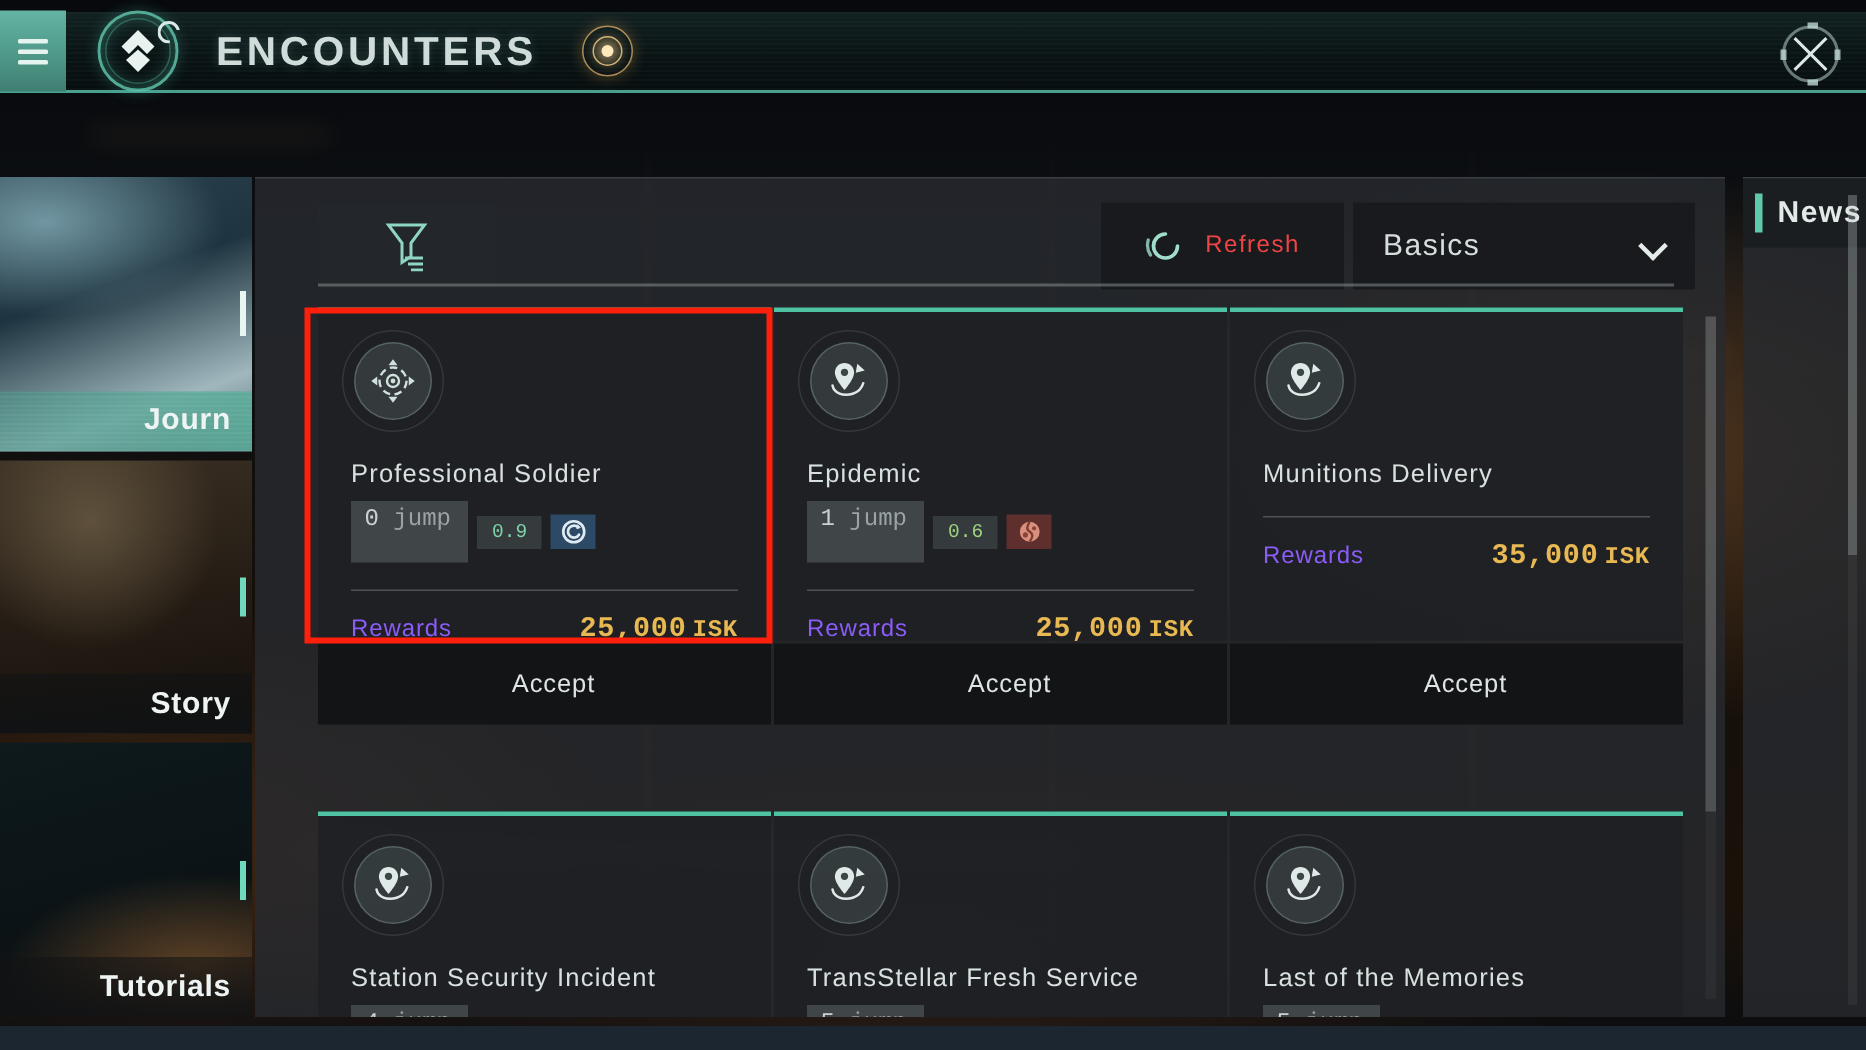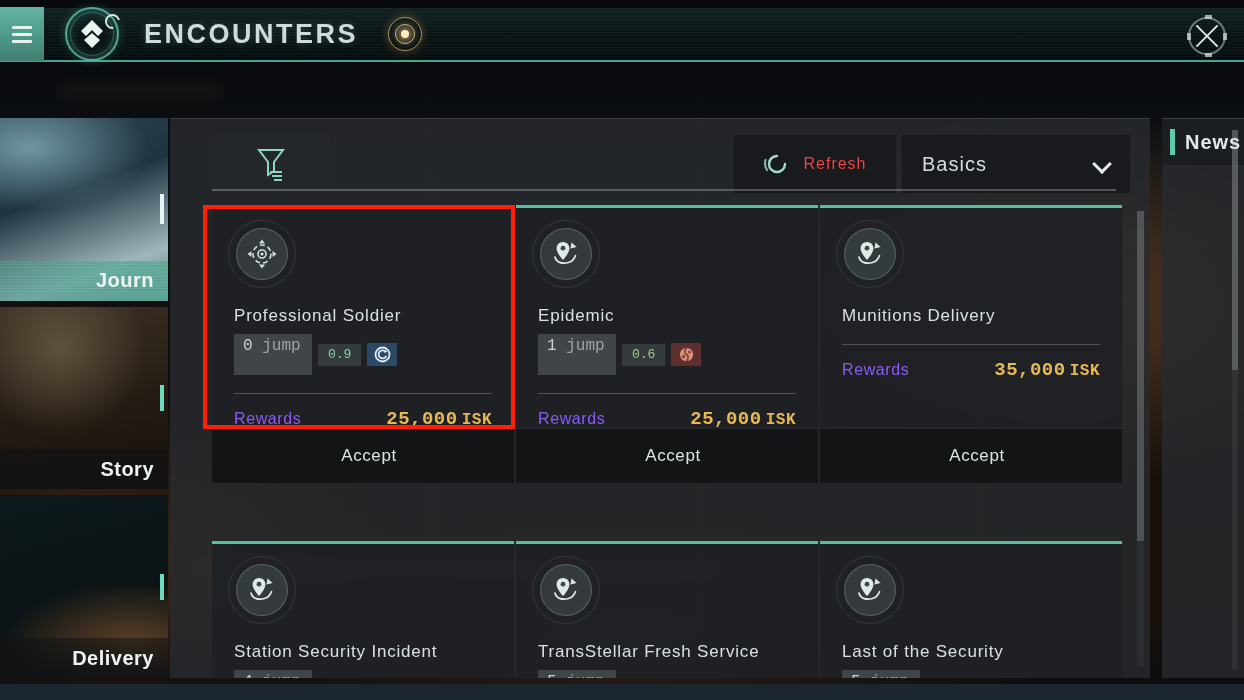--- a/index.html
+++ b/index.html
@@ -359,21 +359,21 @@
       <div class="rail-accent"></div>
     </div>
     <div class="rail-card story">
       <div class="rail-label-bar">
         <span class="rail-label">Story</span>
       </div>
       <div class="rail-accent"></div>
     </div>
     <div class="rail-card tuts">
       <div class="rail-label-bar">
-        <span class="rail-label">Delivery</span>
+        <span class="rail-label">Tutorials</span>
       </div>
       <div class="rail-accent"></div>
     </div>
   </div>
 
   <div class="panel">
 
     <div class="panel-toolbar">
       <div class="filter-btn">
         <svg width="30" height="34" viewBox="0 0 30 34">
@@ -555,21 +555,21 @@
       <div class="card-icon">
         <div class="halo"></div>
                 <div class="disc"></div>
                 <svg width="30" height="30" viewBox="0 0 30 30">
     <path d="M12 3 C8.4 3 5.6 5.8 5.6 9.4 C5.6 14 12 21 12 21 S18.4 14 18.4 9.4 C18.4 5.8 15.6 3 12 3 Z" fill="#dfe9e7"></path>
     <circle cx="12" cy="9.2" r="2.4" fill="#3b4646"></circle>
     <path d="M4 18 C5 23 11 25.5 17.5 23.5 C21 22.4 23.5 19.8 24.5 16.5" fill="none" stroke="#dfe9e7" stroke-width="1.7" stroke-linecap="round"></path>
     <path d="M20.5 3.5 L25.5 8 L19.5 9.5 Z" fill="#dfe9e7"></path>
   </svg>
       </div>
-      <div class="card-title">Last of the Security</div>
+      <div class="card-title">Last of the Memories</div>
       <div class="badges">
         <span class="badge-jump"><span>5</span> <span class="unit">jump</span></span>
         <span class="badge-sec" style="color:#8ed096">0.8</span>
 
       </div>
 
     </div>
 
   </div>
         </div>

